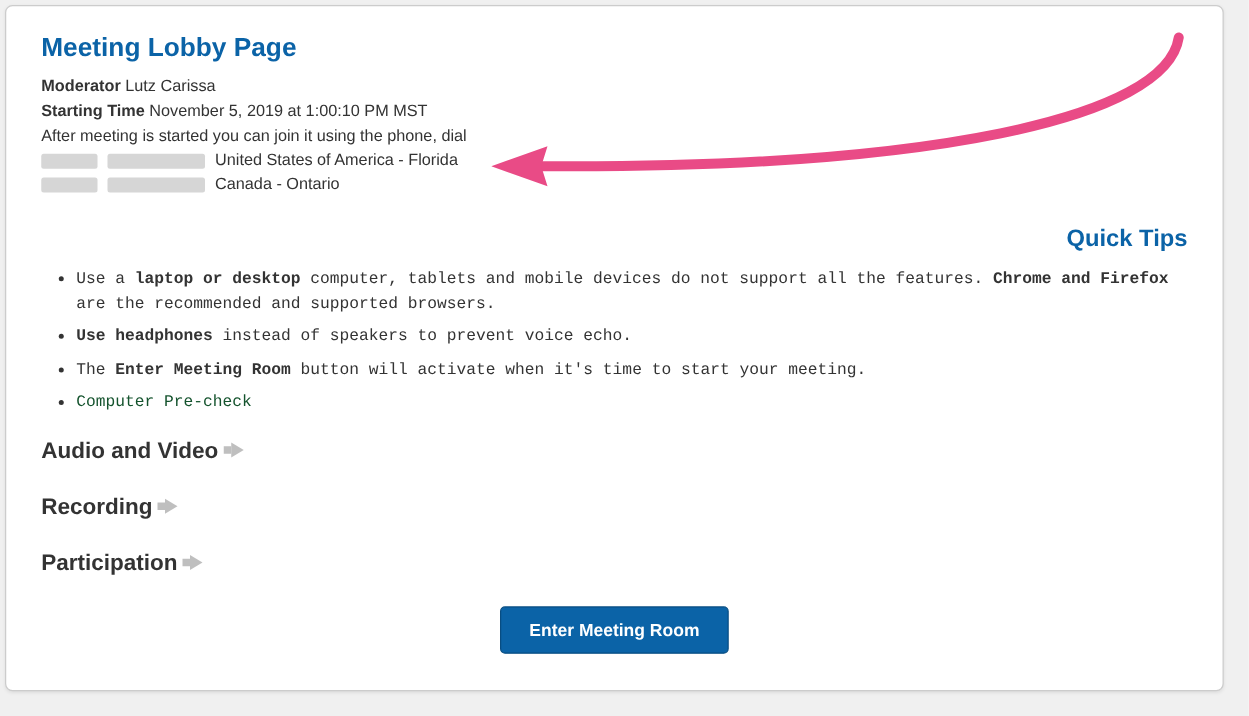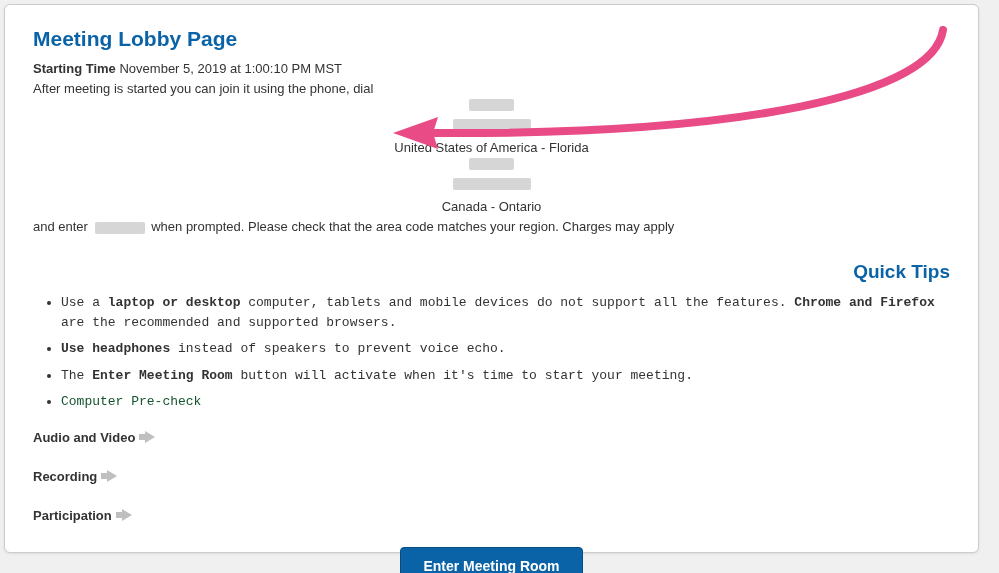--- a/index.html
+++ b/index.html
@@ -28,21 +28,21 @@
       font-weight: bold;
       margin-bottom: 8px;
     }
     .meta-line {
       font-size: 13px;
       color: #333;
       line-height: 1.55;
     }
     .meta-label { font-weight: bold; }
     .dial-lines { font-size: 13px; color: #333; line-height: 1.45; }
-    .dial-row { display: flex; align-items: center; gap: 8px; flex-direction: column; }
+    .dial-row { display: flex; align-items: center; gap: 8px; }
     .redact {
       display: inline-block;
       background: #d6d6d6;
       border-radius: 2px;
       height: 12px;
     }
     .redact.sm { width: 45px; }
     .redact.md { width: 78px; }
     .redact.lg { width: 50px; }
     h2.section-title {
@@ -66,21 +66,21 @@
     }
     .link {
       color: #14532d;
       text-decoration: none;
       cursor: pointer;
     }
     .session-item {
       display: flex;
       align-items: center;
       gap: 10px;
-      font-size: 13px;
+      font-size: 18px;
       font-weight: bold;
       color: #333;
       margin: 18px 0 24px 0;
       cursor: pointer;
     }
     .arrow-icon {
       width: 0;
       height: 0;
       border-top: 6px solid transparent;
       border-bottom: 6px solid transparent;
@@ -117,20 +117,24 @@
       pointer-events: none;
     }
   </style>
 </head>
 <body>
 
 <div class="card">
 
   <h1 class="page-title">Meeting Lobby Page</h1>
 
+  <div class="meta-line">
+    <span class="meta-label">Moderator</span>
+    <span>Lutz Carissa</span>
+  </div>
 
   <div class="meta-line">
     <span class="meta-label">Starting Time</span>
     <span>November 5, 2019 at 1:00:10 PM MST</span>
   </div>
 
   <div class="meta-line">After meeting is started you can join it using the phone, dial</div>
 
   <div class="dial-lines">
     <div class="dial-row">
@@ -138,25 +142,20 @@
       <span class="redact md"></span>
       <span>United States of America - Florida</span>
     </div>
     <div class="dial-row">
       <span class="redact sm"></span>
       <span class="redact md"></span>
       <span>Canada - Ontario</span>
     </div>
   </div>
 
-  <div class="meta-line">
-    <span>and enter</span>
-    <span class="redact lg" style="vertical-align:middle;margin:0 3px;"></span>
-    <span>when prompted. Please check that the area code matches your region. Charges may apply</span>
-  </div>
 
   <h2 class="section-title">Quick Tips</h2>
 
   <ul class="tips">
     <li>
       <span>Use a </span><strong>laptop or desktop</strong><span> computer, tablets and mobile devices do not support all the features. </span><strong>Chrome and Firefox</strong><span> are the recommended and supported browsers.</span>
     </li>
     <li>
       <strong>Use headphones</strong><span> instead of speakers to prevent voice echo.</span>
     </li>

